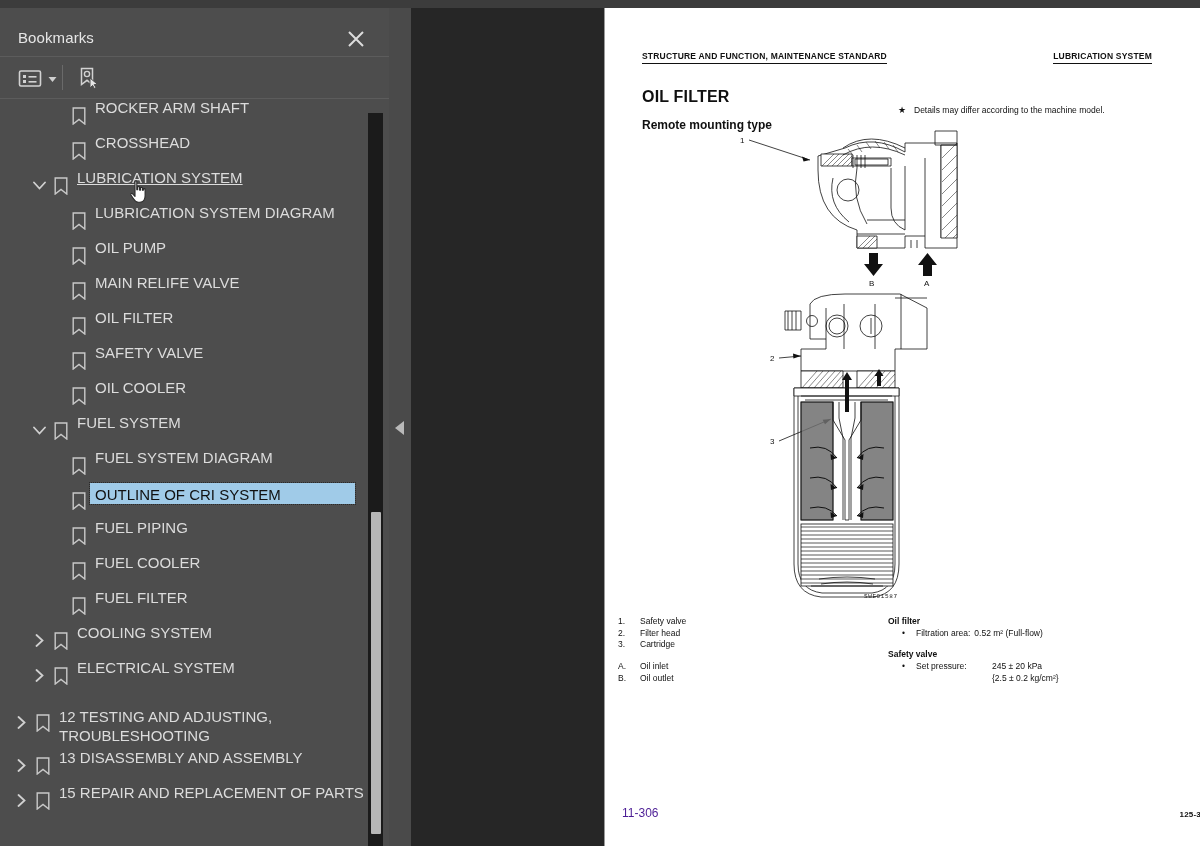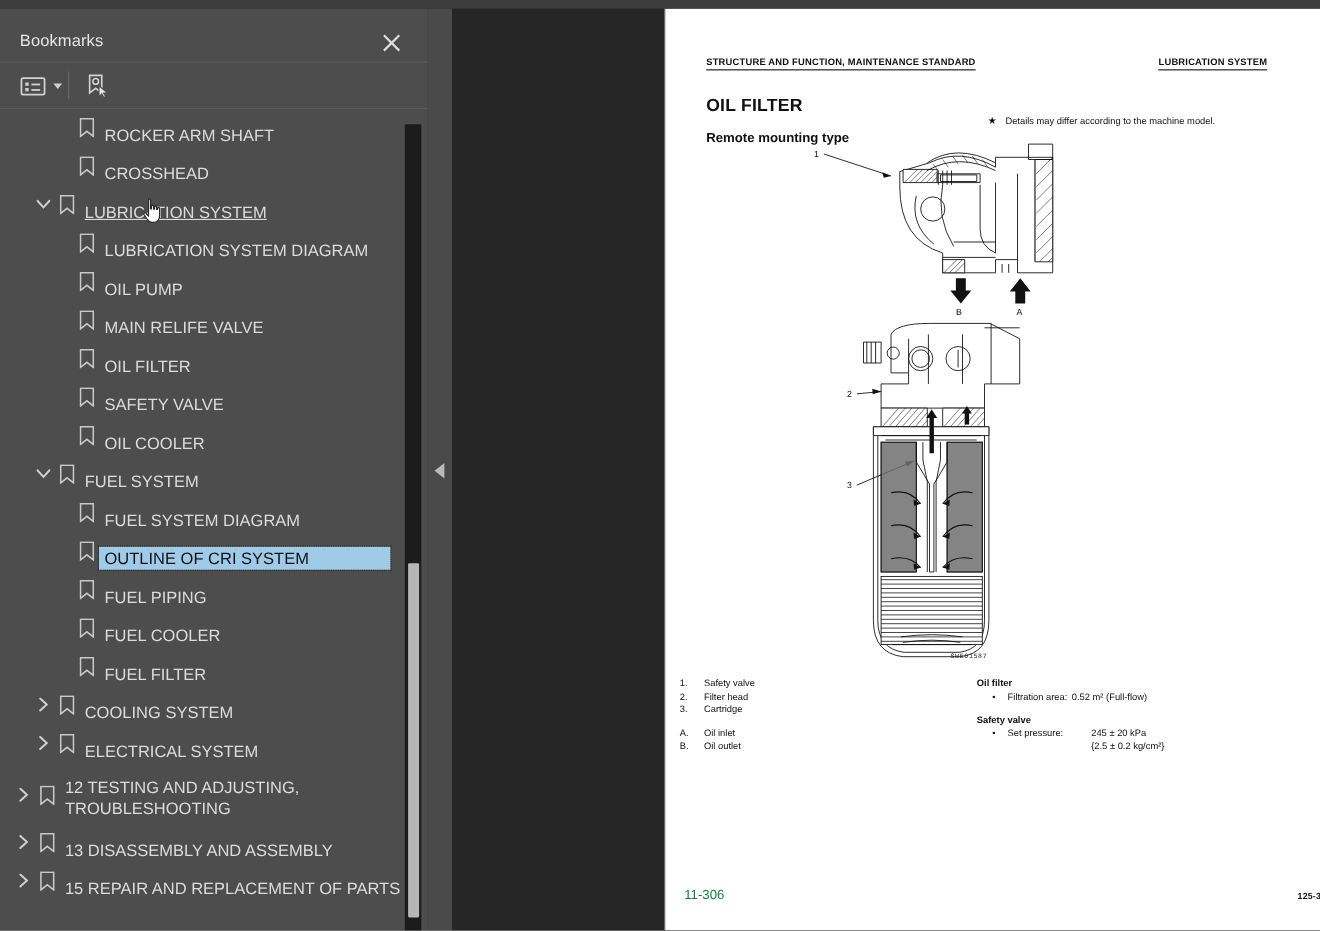--- a/index.html
+++ b/index.html
@@ -41,21 +41,21 @@
   .tb-caret{margin-left:6px;}
   .tb-sep{position:absolute;left:62px;top:8px;width:1px;height:25px;background:#6a6a6a;}
   .tb-find{left:76px;}
 
   
   .tree{
     position:absolute;left:0;top:90px;width:389px;height:756px;
     overflow:hidden;
   }
   .row{
-    position:relative;height:35px;display:flex;align-items:flex-end;
+    position:relative;height:35px;display:flex;align-items:flex-start;
     cursor:pointer;font-size:15px;color:#dcdcdc;white-space:nowrap;
   }
   .row.two-line{height:51px;align-items:center;padding-top:4px;}
   .twisty{width:22px;height:35px;display:flex;align-items:center;justify-content:center;flex:0 0 22px;cursor:pointer;}
   .twisty.empty{visibility:hidden;}
   .bm-ico{width:22px;height:35px;display:flex;align-items:center;justify-content:center;flex:0 0 22px;}
   .row-label{padding-left:5px;line-height:19px;}
   .row.two-line .row-label{padding-top:6px;white-space:normal;width:240px;}
   .row.hovered .row-label{text-decoration:underline;}
   .row.selected .row-label{
@@ -126,21 +126,21 @@
   .leg-gap{height:10px;}
 
   .spec{position:absolute;left:283px;top:608px;font-size:8.5px;line-height:11.7px;}
   .spec-h{font-weight:bold;}
   .spec-row{display:flex;padding-left:14px;}
   .spec-b{width:14px;flex:0 0 14px;}
   .spec-lbl{width:76px;flex:0 0 76px;}
   .spec-val{}
   .spec-gap{height:10px;}
 
-  .pg-foot-left{position:absolute;left:17px;top:798px;font-size:12px;color:#15803d;}
+  .pg-foot-left{position:absolute;left:17px;top:798px;font-size:12px;color:#4c1d95;}
   .pg-foot-right{position:absolute;right:17px;top:802px;font-size:8px;font-weight:bold;letter-spacing:.2px;}
 
   
   .cursor{position:absolute;left:129px;top:172px;width:20px;height:24px;pointer-events:none;}
 </style>
 </head>
 <body>
 
 <div class="app">
 

